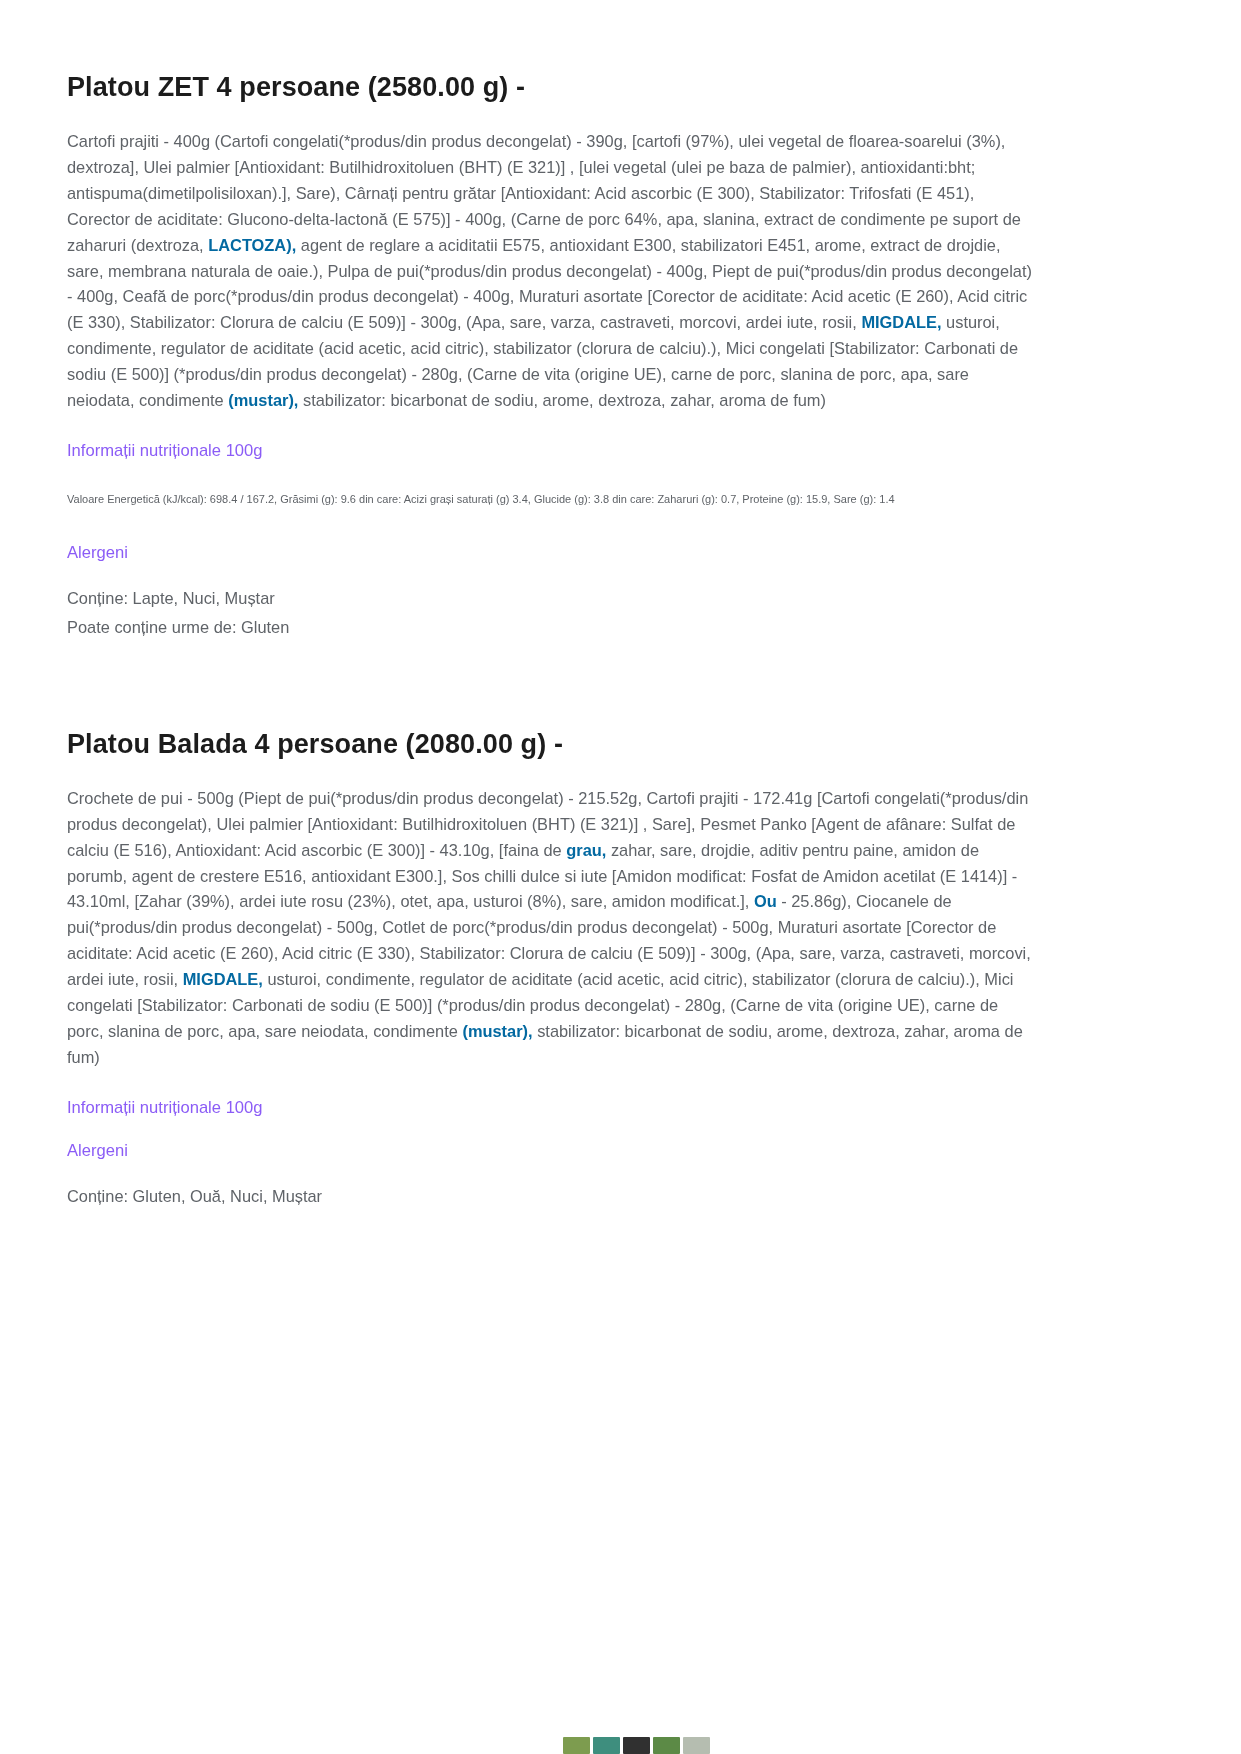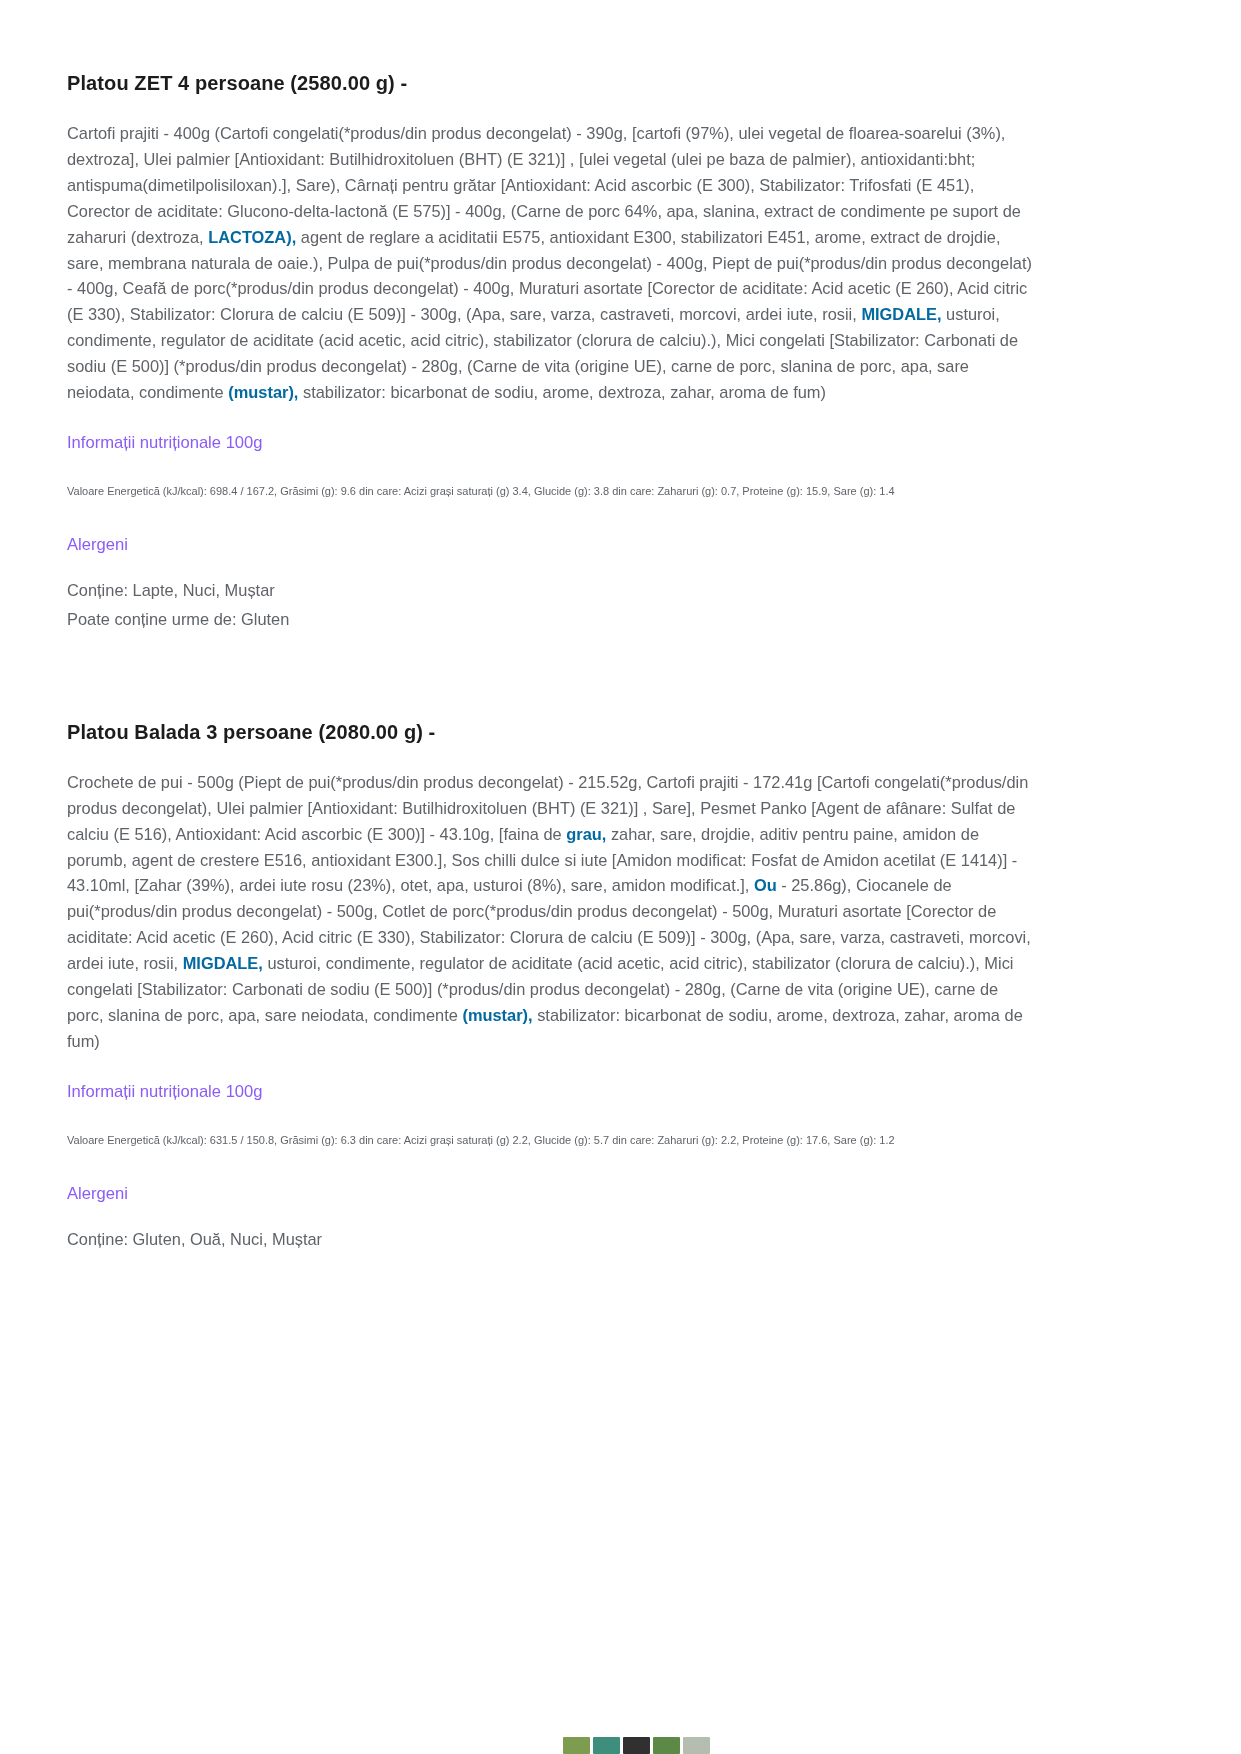--- a/index.html
+++ b/index.html
@@ -8,21 +8,21 @@
     background: #ffffff;
     font-family: "Liberation Sans", "DejaVu Sans", sans-serif;
     color: #5f6368;
     position: relative;
     overflow: hidden;
   }
   .content {
     padding: 72px 204px 0 67px;
   }
   .product-title {
-    font-size: 20px;
+    font-size: 27px;
     font-weight: 700;
     color: #1c1c1c;
     margin: 0 0 26px 0;
     letter-spacing: 0.1px;
   }
   .ingredients {
     font-size: 16.4px;
     line-height: 25.9px;
     margin: 0 0 27px 0;
     color: #5f6368;
@@ -69,24 +69,23 @@
     <h1 class="product-title">Platou ZET 4 persoane (2580.00 g) -</h1>
     <p class="ingredients"><span>Cartofi prajiti - 400g (Cartofi congelati(*produs/din produs decongelat) - 390g,  [cartofi (97%), ulei vegetal de floarea-soarelui (3%), dextroza], Ulei palmier [Antioxidant: Butilhidroxitoluen (BHT) (E 321)] ,  [ulei vegetal (ulei pe baza de palmier), antioxidanti:bht; antispuma(dimetilpolisiloxan).], Sare), Cârnați pentru grătar [Antioxidant: Acid ascorbic (E 300), Stabilizator: Trifosfati (E 451), Corector de aciditate: Glucono-delta-lactonă (E 575)]  - 400g,  (Carne de porc 64%, apa, slanina, extract de condimente pe suport de zaharuri (dextroza, </span><b>LACTOZA),</b><span> agent de reglare a aciditatii E575, antioxidant E300, stabilizatori E451, arome, extract de drojdie, sare, membrana naturala de oaie.), Pulpa de pui(*produs/din produs decongelat) - 400g, Piept de pui(*produs/din produs decongelat) - 400g, Ceafă de porc(*produs/din produs decongelat) - 400g, Muraturi asortate [Corector de aciditate: Acid acetic (E 260), Acid citric (E 330), Stabilizator: Clorura de calciu (E 509)]  - 300g,  (Apa, sare, varza, castraveti, morcovi, ardei iute, rosii, </span><b>MIGDALE,</b><span> usturoi, condimente, regulator de aciditate (acid acetic, acid citric), stabilizator (clorura de calciu).), Mici congelati [Stabilizator: Carbonati de sodiu (E 500)] (*produs/din produs decongelat) - 280g,  (Carne de vita (origine UE), carne de porc, slanina de porc, apa, sare neiodata, condimente </span><b>(mustar),</b><span> stabilizator: bicarbonat de sodiu, arome, dextroza, zahar, aroma de fum)</span></p>
     <h2 class="sub-heading">Informații nutriționale 100g</h2>
     <p class="nutrition">Valoare Energetică (kJ/kcal): 698.4 / 167.2, Grăsimi (g): 9.6 din care: Acizi grași saturați (g) 3.4, Glucide (g): 3.8 din care: Zaharuri (g): 0.7, Proteine (g): 15.9, Sare (g): 1.4</p>
     <h2 class="sub-heading">Alergeni</h2>
     <p class="allergen-line">Conține: Lapte, Nuci, Muștar</p>
     <p class="allergen-line">Poate conține urme de: Gluten</p>
   </section>
 
   <section class="product-section">
-    <h1 class="product-title">Platou Balada 3 persoane (2080.00 g) -</h1>
+    <h1 class="product-title">Platou Balada 4 persoane (2080.00 g) -</h1>
     <p class="ingredients"><span>Crochete de pui - 500g (Piept de pui(*produs/din produs decongelat) - 215.52g, Cartofi prajiti - 172.41g [Cartofi congelati(*produs/din produs decongelat), Ulei palmier [Antioxidant: Butilhidroxitoluen (BHT) (E 321)] , Sare], Pesmet Panko [Agent de afânare: Sulfat de calciu (E 516), Antioxidant: Acid ascorbic (E 300)]  - 43.10g,  [faina de </span><b>grau,</b><span> zahar, sare, drojdie, aditiv pentru paine, amidon de porumb, agent de crestere E516, antioxidant E300.], Sos chilli dulce si iute [Amidon modificat: Fosfat de Amidon acetilat (E 1414)]  - 43.10ml,  [Zahar (39%), ardei iute rosu (23%), otet, apa, usturoi (8%), sare, amidon modificat.], </span><b>Ou</b><span> - 25.86g), Ciocanele de pui(*produs/din produs decongelat) - 500g, Cotlet de porc(*produs/din produs decongelat) - 500g, Muraturi asortate [Corector de aciditate: Acid acetic (E 260), Acid citric (E 330), Stabilizator: Clorura de calciu (E 509)]  - 300g,  (Apa, sare, varza, castraveti, morcovi, ardei iute, rosii, </span><b>MIGDALE,</b><span> usturoi, condimente, regulator de aciditate (acid acetic, acid citric), stabilizator (clorura de calciu).), Mici congelati [Stabilizator: Carbonati de sodiu (E 500)] (*produs/din produs decongelat) - 280g,  (Carne de vita (origine UE), carne de porc, slanina de porc, apa, sare neiodata, condimente </span><b>(mustar),</b><span> stabilizator: bicarbonat de sodiu, arome, dextroza, zahar, aroma de fum)</span></p>
     <h2 class="sub-heading">Informații nutriționale 100g</h2>
-    <p class="nutrition">Valoare Energetică (kJ/kcal): 631.5 / 150.8, Grăsimi (g): 6.3 din care: Acizi grași saturați (g) 2.2, Glucide (g): 5.7 din care: Zaharuri (g): 2.2, Proteine (g): 17.6, Sare (g): 1.2</p>
     <h2 class="sub-heading">Alergeni</h2>
     <p class="allergen-line">Conține: Gluten, Ouă, Nuci, Muștar</p>
   </section>
 
 </div>
 
 <div class="footer-thumbs">
   <div class="thumb" style="background:#7d9c4f"></div>
   <div class="thumb" style="background:#3e8e7e"></div>
   <div class="thumb" style="background:#303030"></div>

